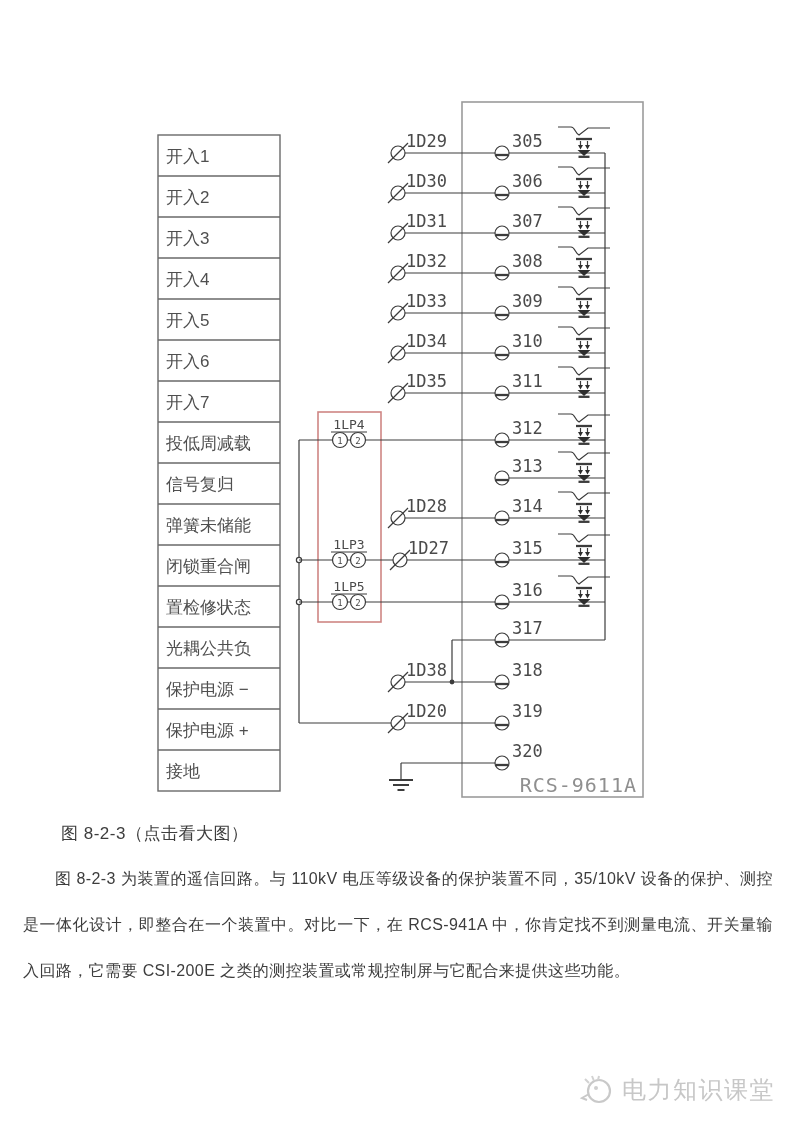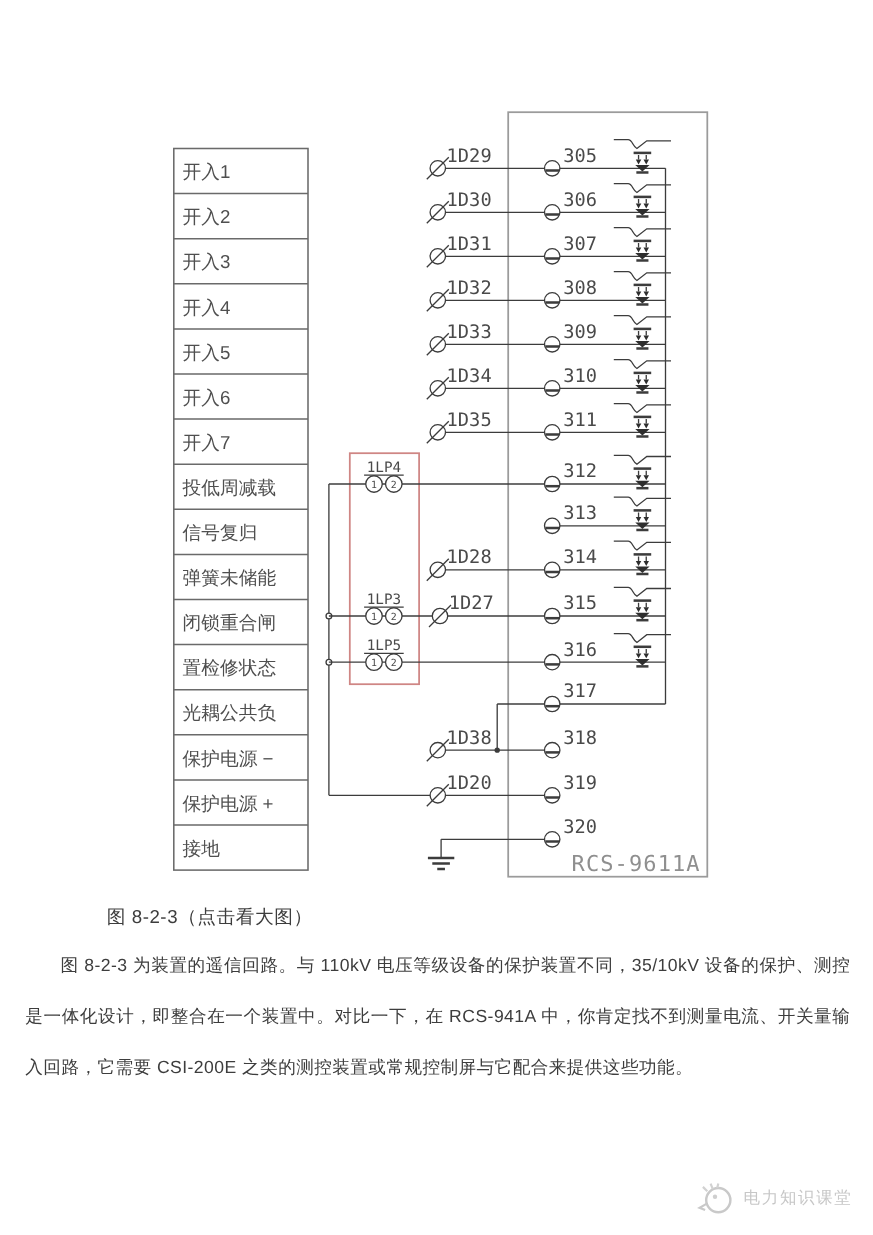--- a/index.html
+++ b/index.html
@@ -26,31 +26,31 @@
   .cjk   { font-family:"Liberation Sans","DejaVu Sans",sans-serif; font-size:17px; fill:#4f4f4f; }
   .num   { font-size:17px; }
   .dlab  { font-size:17px; }
   .lplab { font-size:13px; text-anchor:middle; }
   .pin   { font-size:9px; text-anchor:middle; }
   .dev   { font-size:20px; fill:#8f8f8f; text-anchor:end; letter-spacing:1px; }
 
   
   .caption {
     position:absolute; left:61px; top:822px;
-    font-size:17px; color:#3d3d3d; letter-spacing:0.5px;margin-left:36px;
+    font-size:17px; color:#3d3d3d; letter-spacing:0.5px;
   }
   .body-text {
     position:absolute; left:23px; right:21px; top:856px;
     font-size:16px; line-height:46px; letter-spacing:0.4px;
     color:#3d3d3d; text-align:justify; text-indent:2em;
   }
   .watermark {
     position:absolute; right:19px; top:1072px;
-    display:flex; align-items:center; gap:7px;
-    color:#c7c7c7; font-size:15px; letter-spacing:1.5px;
+    display:flex; align-items:flex-end; gap:7px;
+    color:#c7c7c7; font-size:24px; letter-spacing:1.5px;
   }
 </style>
 </head>
 <body>
 
 <svg class="schematic" width="794" height="812" viewBox="0 0 794 812">
   <defs>
     <g id="tin">
       <circle class="sym" r="7"></circle>
       <path class="bar" d="M-6.2 2 H6.2"></path>

